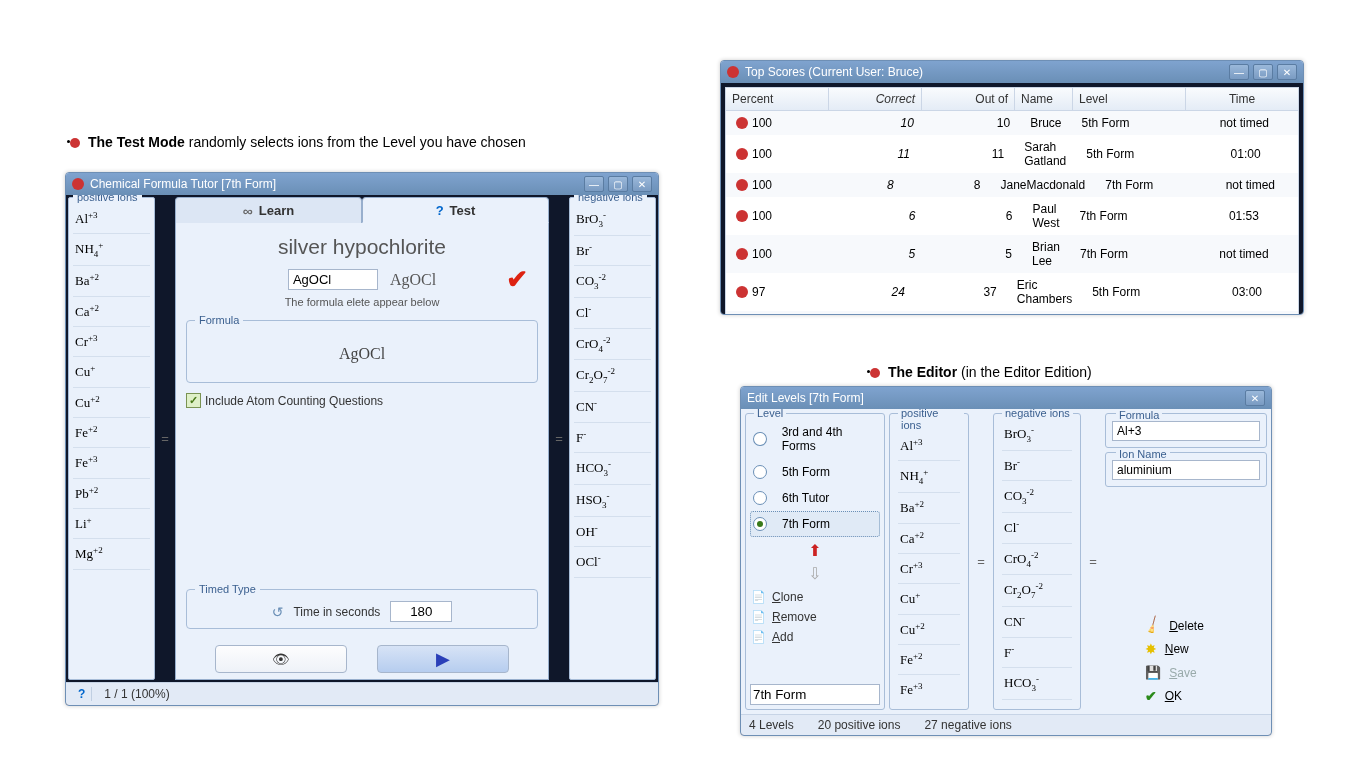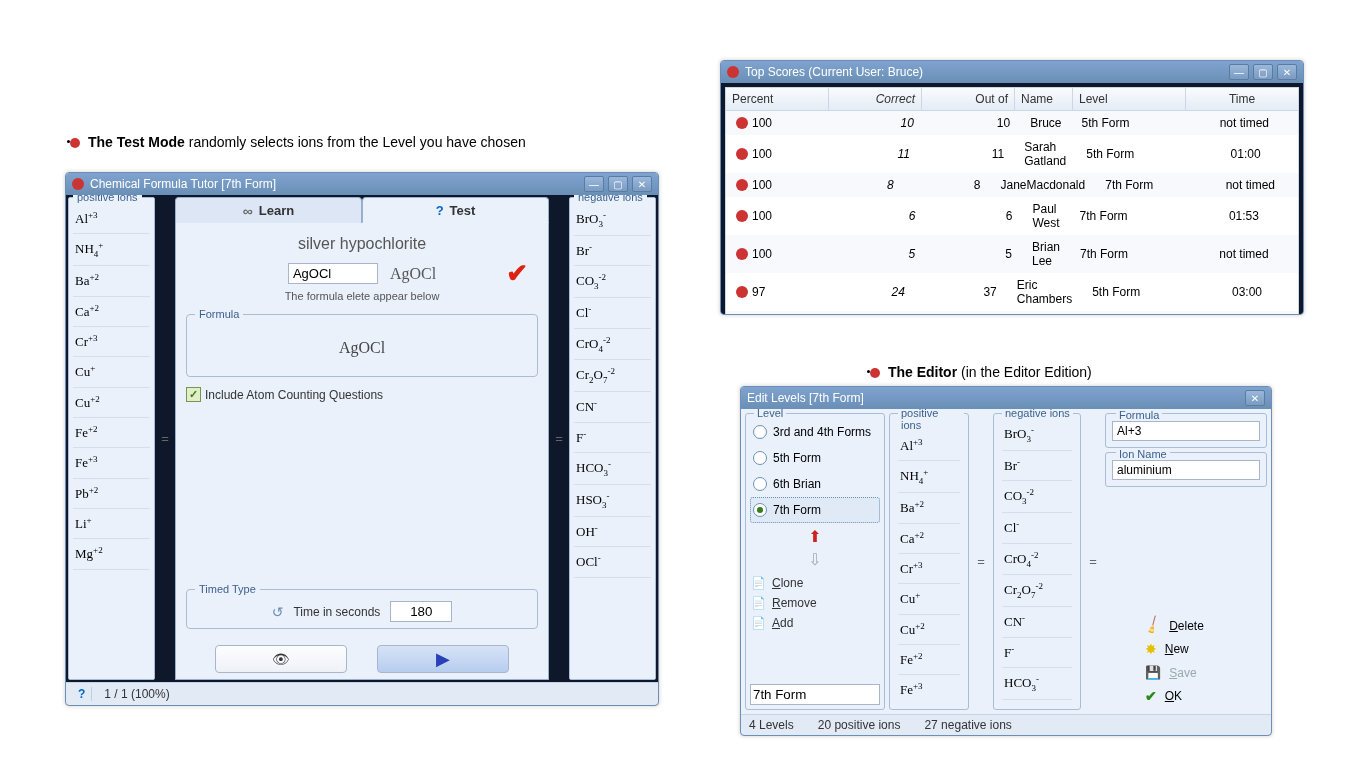--- a/index.html
+++ b/index.html
@@ -156,21 +156,21 @@
     border-top:none;
     flex:1;
     padding:6px 10px;
     background:#eaf1fb;
     display:flex; flex-direction:column;
     font-size:12px;
     color:#333;
   }
   .prompt-row{ font-weight:bold; color:#333; }
   .big-name{
-    text-align:center; font-size:16px; color:#555;
+    text-align:center; font-size:21px; color:#555;
     margin:6px 0;
   }
   .input-row{
     display:flex; align-items:center; justify-content:center; gap:12px;
     margin:4px 0;
     position:relative;
   }
   .text-input{
     width:80px; padding:2px 4px;
     border:1px solid #a7b6cc;
@@ -295,21 +295,21 @@
     display:flex; flex-direction:column;
     padding:4px;
     min-width:0;
   }
   .col-title{
     color:#3a5f8f; font-size:11px;
     margin-top:-11px; margin-left:4px;
     background:#eaf1fb; width:fit-content; padding:0 3px;
   }
   .radio-row{
-    display:flex; align-items:center; gap:6px;
+    display:flex; align-items:center; gap:15px;
     padding:5px 2px;
     cursor:pointer;
     border:1px solid transparent;
     border-radius:3px;
   }
   .radio-row.sel{
     border:1px dotted #6a8fb6;
     background:#e0eaf6;
   }
   .radio{
@@ -599,21 +599,21 @@
             <div class="radio-row">
               <span class="radio"></span>
               <span>3rd and 4th Forms</span>
             </div>
             <div class="radio-row">
               <span class="radio"></span>
               <span>5th Form</span>
             </div>
             <div class="radio-row">
               <span class="radio"></span>
-              <span>6th Brian</span>
+              <span>6th Tutor</span>
             </div>
             <div class="radio-row sel">
               <span class="radio on"></span>
               <span>7th Form</span>
             </div>
           </div>
         <div class="arrow-stack">
           <span class="arrow-up">⬆</span>
           <span class="arrow-down">⇩</span>
         </div>

